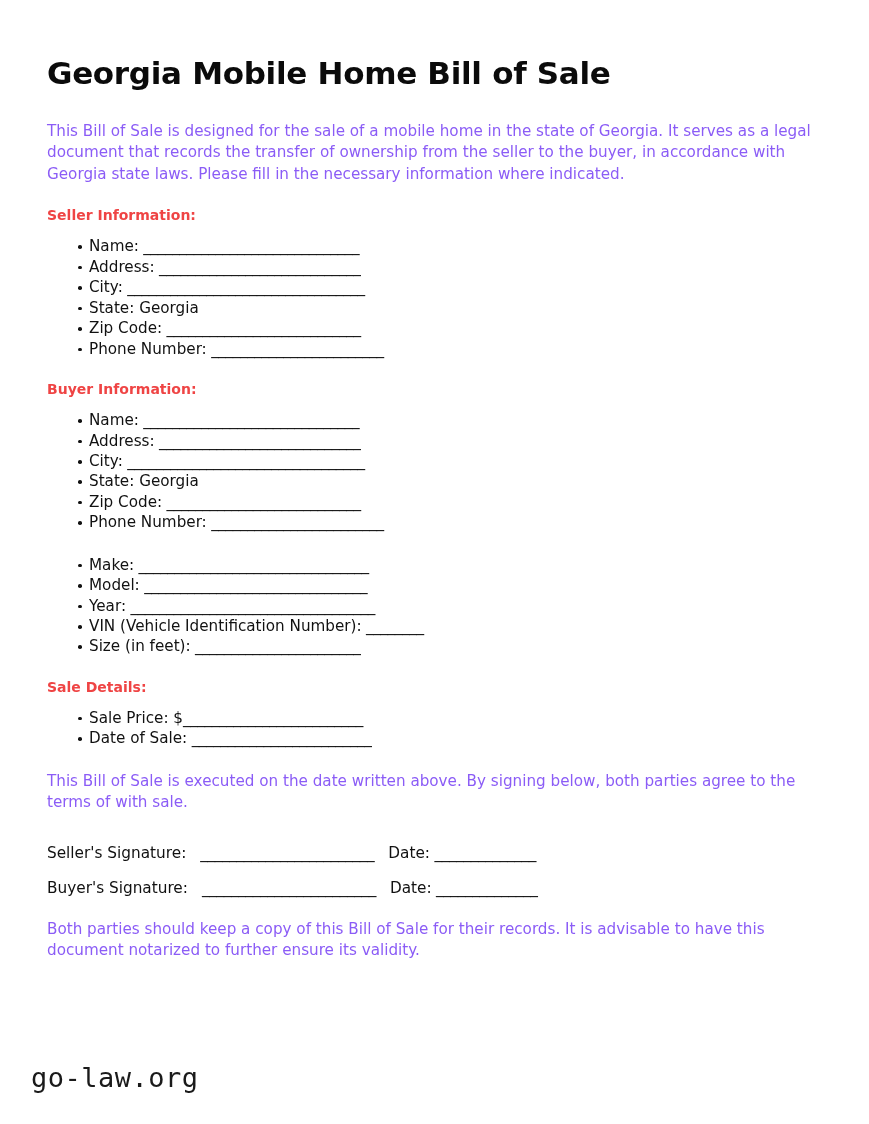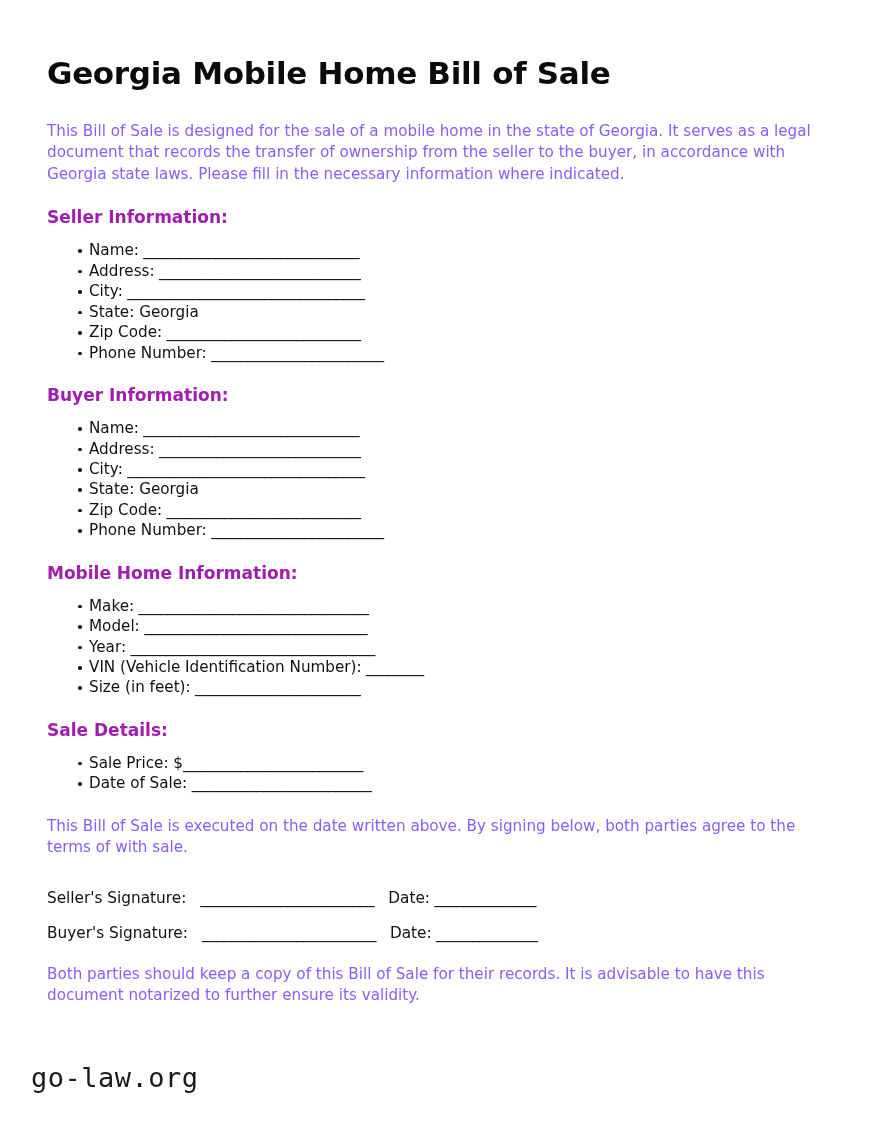--- a/index.html
+++ b/index.html
@@ -37,24 +37,24 @@
     font-size: 15.2px;
     line-height: 1.42;
     margin: 0 0 22px 0;
     color: #8b5cf6;
     max-width: 772px;
   }
   .para.tight {
     max-width: 760px;
   }
   .section-heading {
-    font-size: 17px;
+    font-size: 14px;
     font-weight: bold;
     margin: 0 0 13px 0;
-    color: #a21caf;
+    color: #ef4444;
   }
   ul.fields {
     list-style: none;
     margin: 0 0 22px 0;
     padding: 0;
   }
   ul.fields li {
     position: relative;
     padding-left: 42px;
     font-size: 15.2px;
@@ -128,21 +128,20 @@
     <h2 class="section-heading">Buyer Information:</h2>
     <ul class="fields">
       <li><span>Name:</span><span class="blank"> ______________________________</span></li>
       <li><span>Address:</span><span class="blank"> ____________________________</span></li>
       <li><span>City:</span><span class="blank"> _________________________________</span></li>
       <li><span>State:</span><span> Georgia</span></li>
       <li><span>Zip Code:</span><span class="blank"> ___________________________</span></li>
       <li><span>Phone Number:</span><span class="blank"> ________________________</span></li>
     </ul>
 
-    <h2 class="section-heading">Mobile Home Information:</h2>
     <ul class="fields">
       <li><span>Make:</span><span class="blank"> ________________________________</span></li>
       <li><span>Model:</span><span class="blank"> _______________________________</span></li>
       <li><span>Year:</span><span class="blank"> __________________________________</span></li>
       <li><span>VIN (Vehicle Identification Number):</span><span class="blank"> ________</span></li>
       <li><span>Size (in feet):</span><span class="blank"> _______________________</span></li>
     </ul>
 
     <h2 class="section-heading">Sale Details:</h2>
     <ul class="fields">

